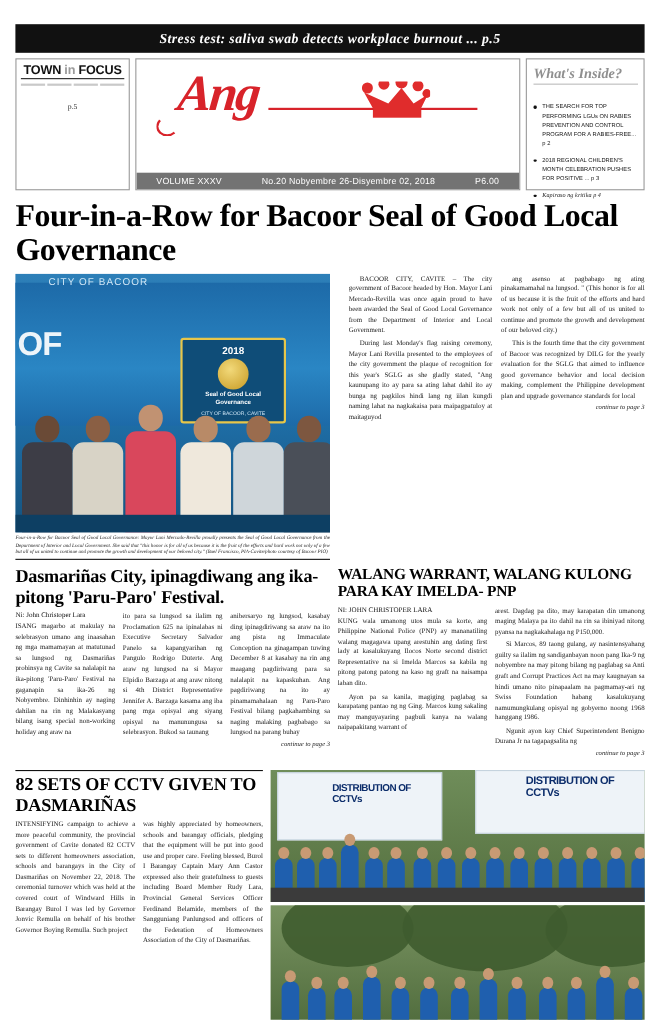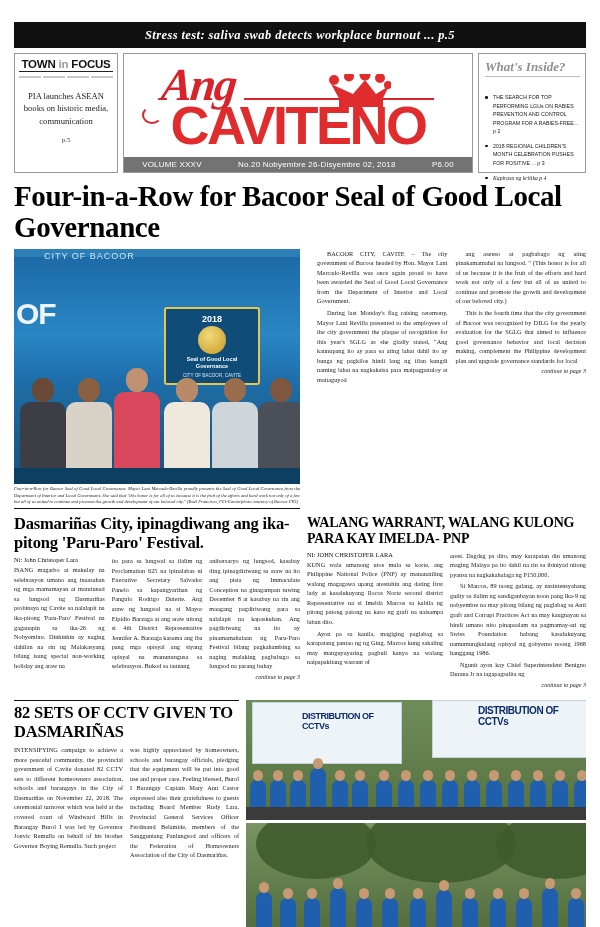--- a/index.html
+++ b/index.html
@@ -233,41 +233,39 @@
         <span class="in">in</span>
         <span>FOCUS</span>
       </div>
       <div class="tf-rule"></div>
       <div class="tf-microtext">
         <i></i>
           <i></i>
           <i></i>
           <i></i>
       </div>
-      <div class="tf-blurb">PIA launches ASEAN books on historic media, communication</div>
       <div class="tf-page">p.5</div>
     </div>
 
     <div class="logo-box">
       <div class="logo-inner">
         <div class="logo-ang">Ang</div>
         <div class="logo-swoosh"></div>
         <div class="logo-swoosh2"></div>
         <div class="logo-crown">
           <svg width="62" height="34" viewBox="0 0 62 34">
             <circle cx="5" cy="6" r="5" fill="#e02c2c"></circle>
             <circle cx="20" cy="2.5" r="5" fill="#e02c2c"></circle>
             <circle cx="36" cy="1" r="5.5" fill="#e02c2c"></circle>
             <circle cx="51" cy="4" r="5" fill="#e02c2c"></circle>
             <circle cx="59" cy="11" r="4" fill="#e02c2c"></circle>
             <path d="M2 10 L12 28 L52 28 L60 12 L47 20 L36 6 L24 20 Z" fill="#e02c2c"></path>
             <rect x="10" y="26" width="44" height="7" fill="#e02c2c"></rect>
           </svg>
         </div>
-        <div class="logo-cav">CAVITENO</div>
       </div>
       <div class="volbar">
         <span>VOLUME XXXV</span>
         <span>No.20  Nobyembre  26-Disyembre 02, 2018</span>
         <span>P6.00</span>
       </div>
     </div>
 
     <div class="whats-inside">
       <div class="wi-title">What's Inside?</div>

